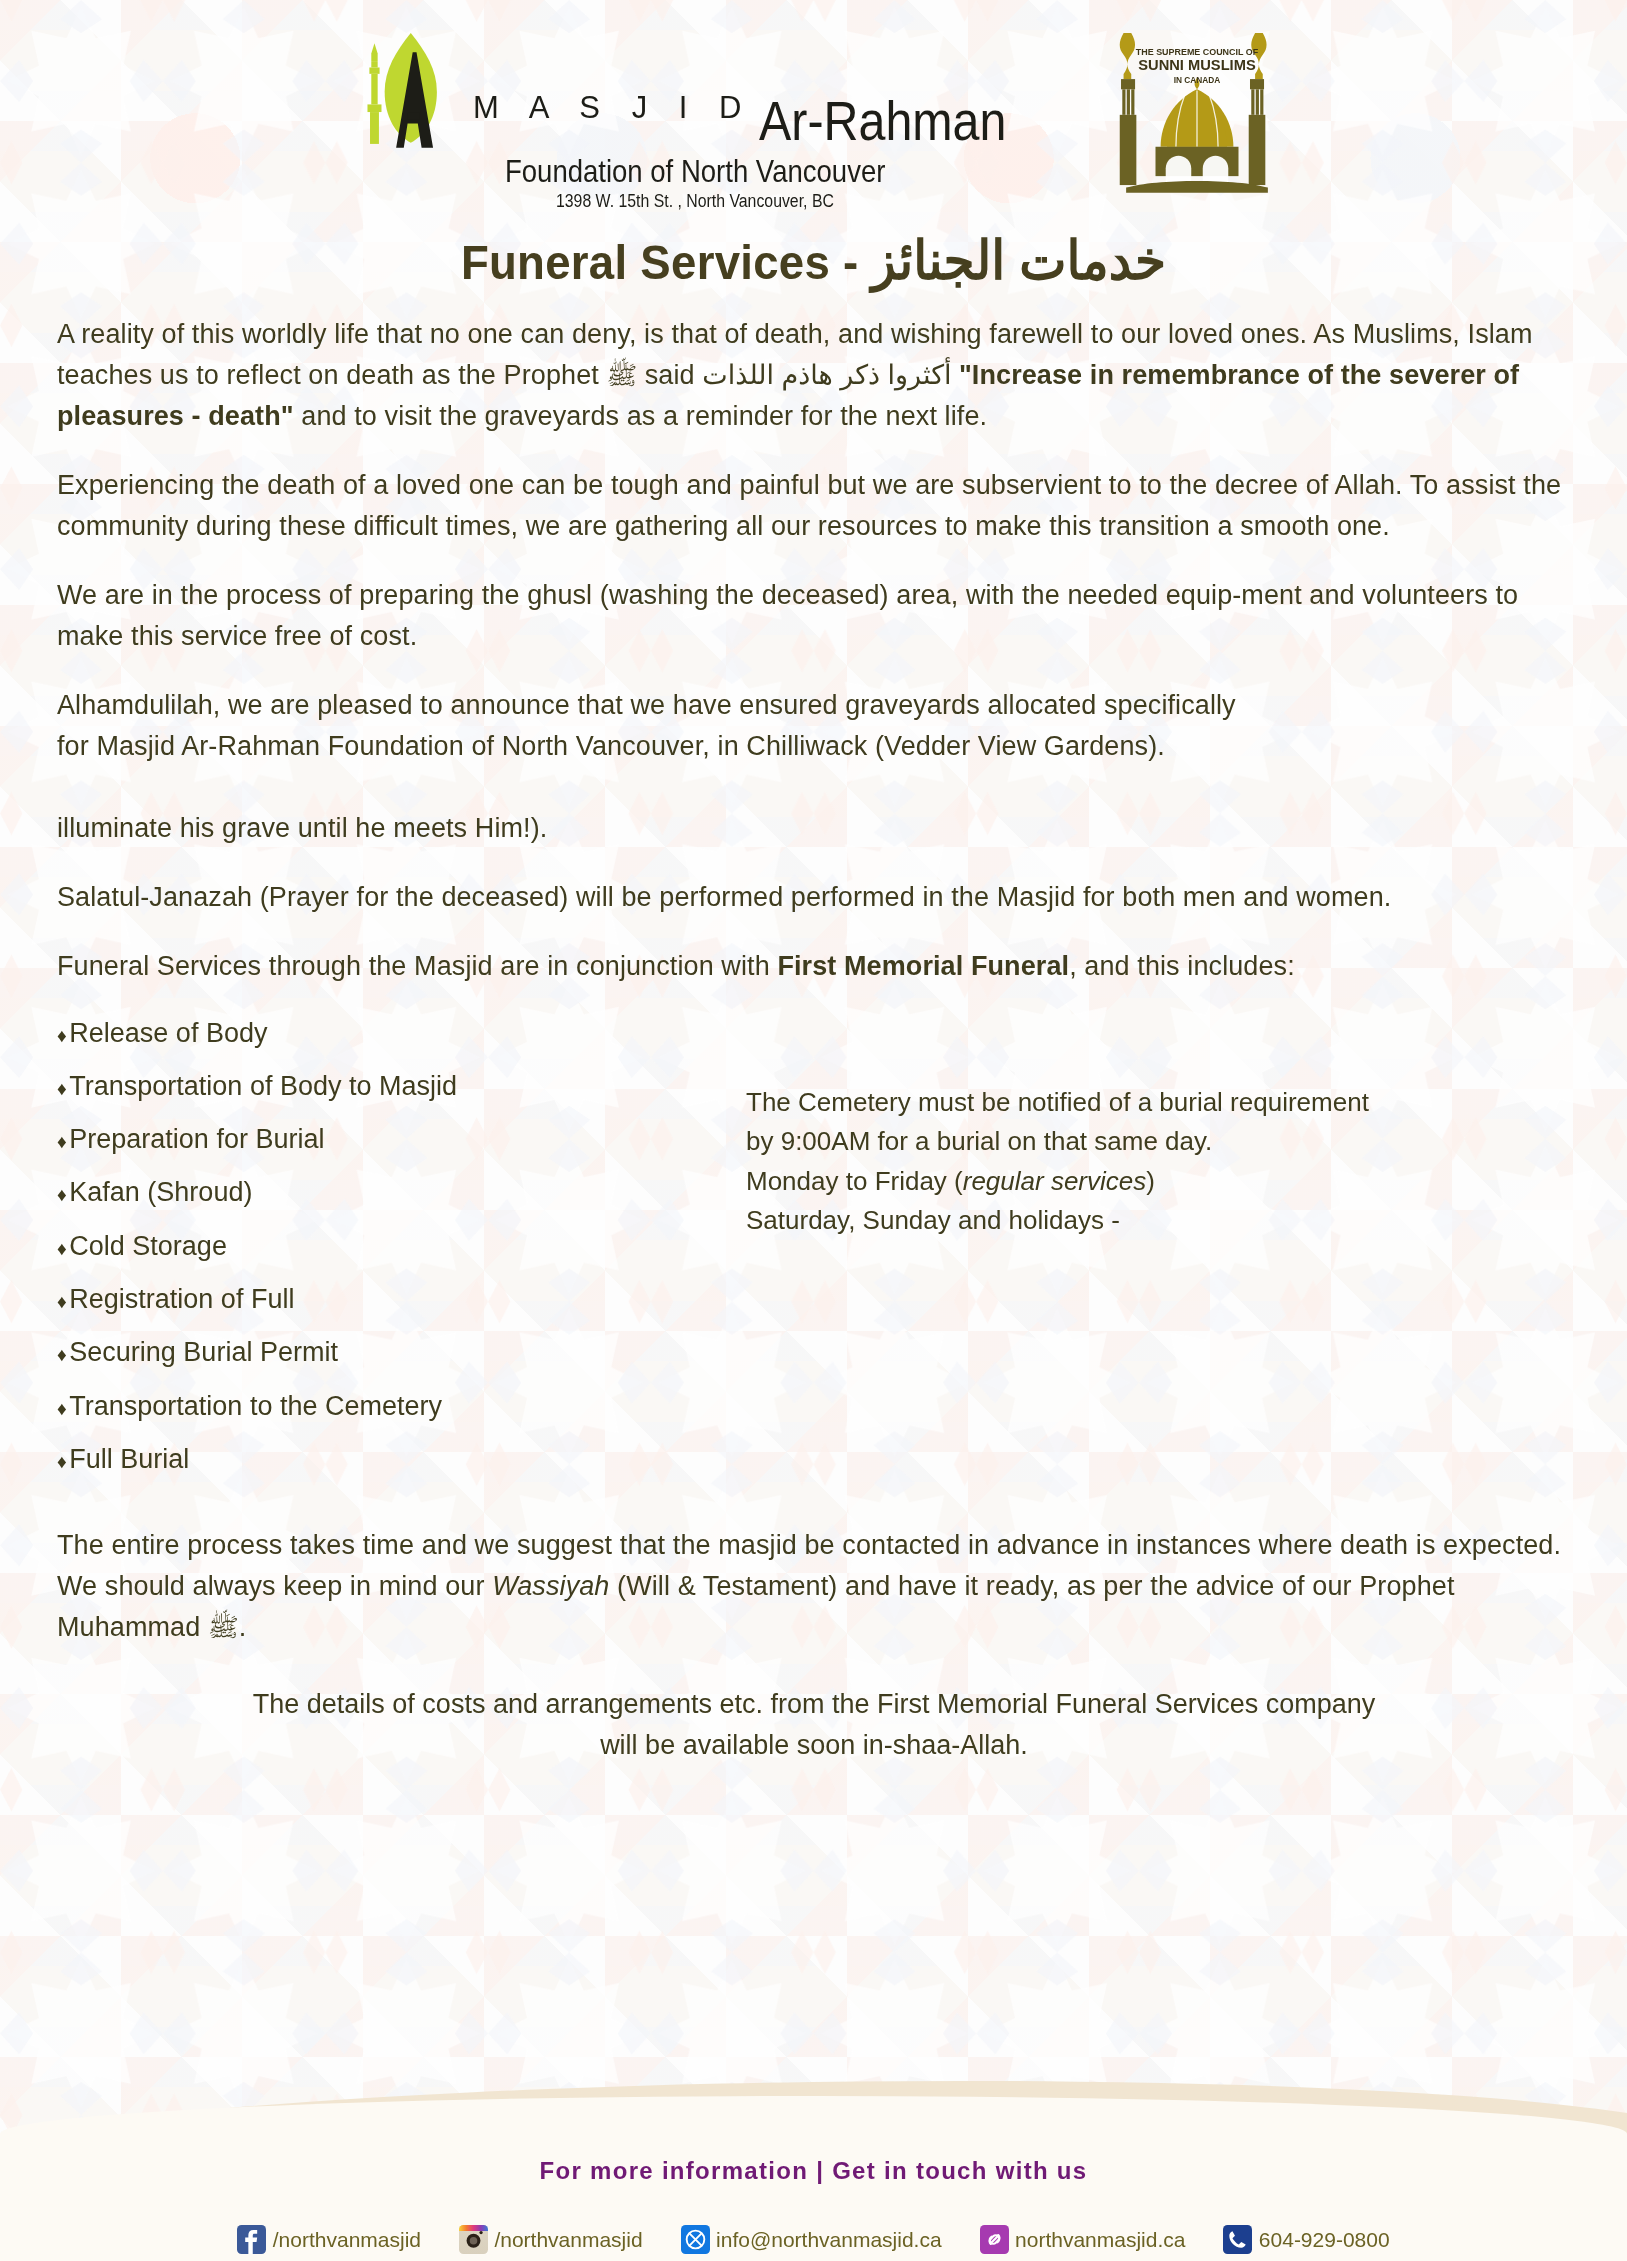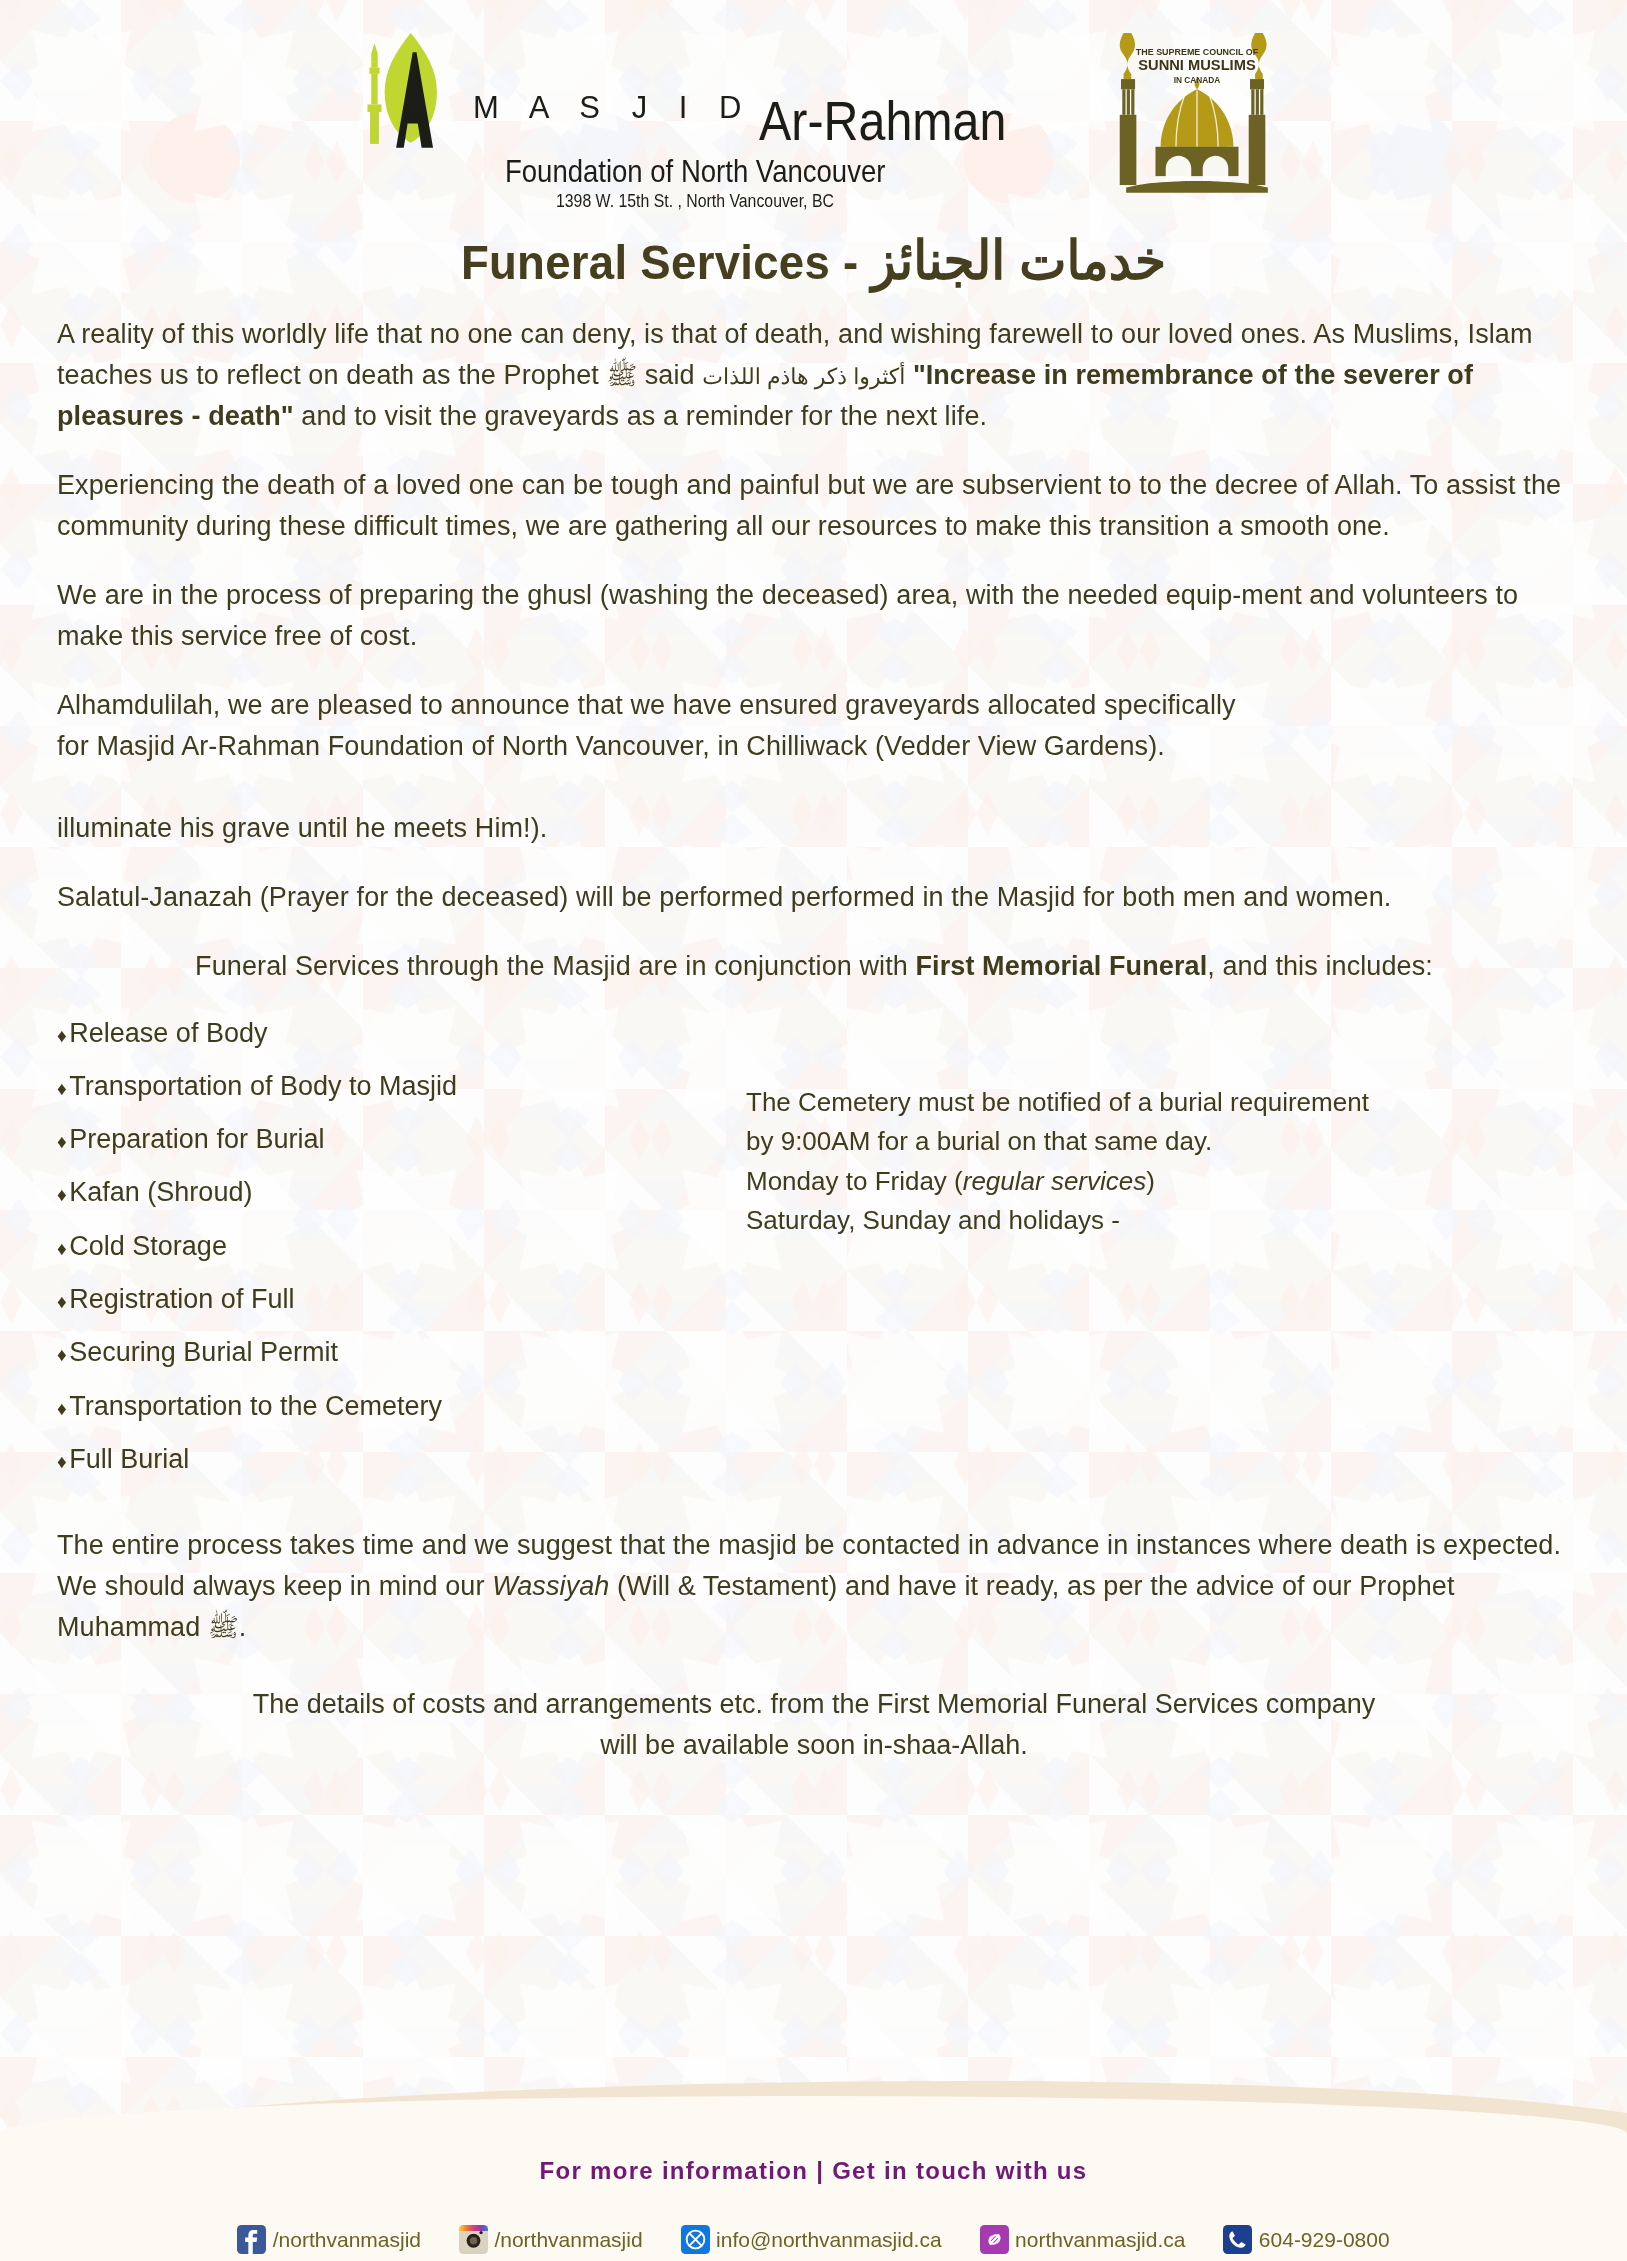--- a/index.html
+++ b/index.html
@@ -133,24 +133,24 @@
     margin-top: 22px;
   }
   p.para {
     font-size: 27px;
     line-height: 1.52;
     color: #3f3c1e;
     margin: 0 0 28px 0;
     font-family: "Liberation Sans", sans-serif;
     letter-spacing: 0.1px;
   }
-  p.para.tight { margin-bottom: 25.5px; text-align: center; }
+  p.para.tight { margin-bottom: 25.5px; }
   .b { font-weight: 700; }
   .i { font-style: italic; }
-  .ar-inline { font-size: 22px; margin-top: 48px; }
+  .ar-inline { font-size: 27px; margin-top: 48px; }
   .sallallahu { font-size: 25.5px; }
 
   
   .cols {
     display: flex;
     margin-top: 6.4px;
     align-items: flex-start;
   }
   .col-left { width: 689px; }
   .col-right {

